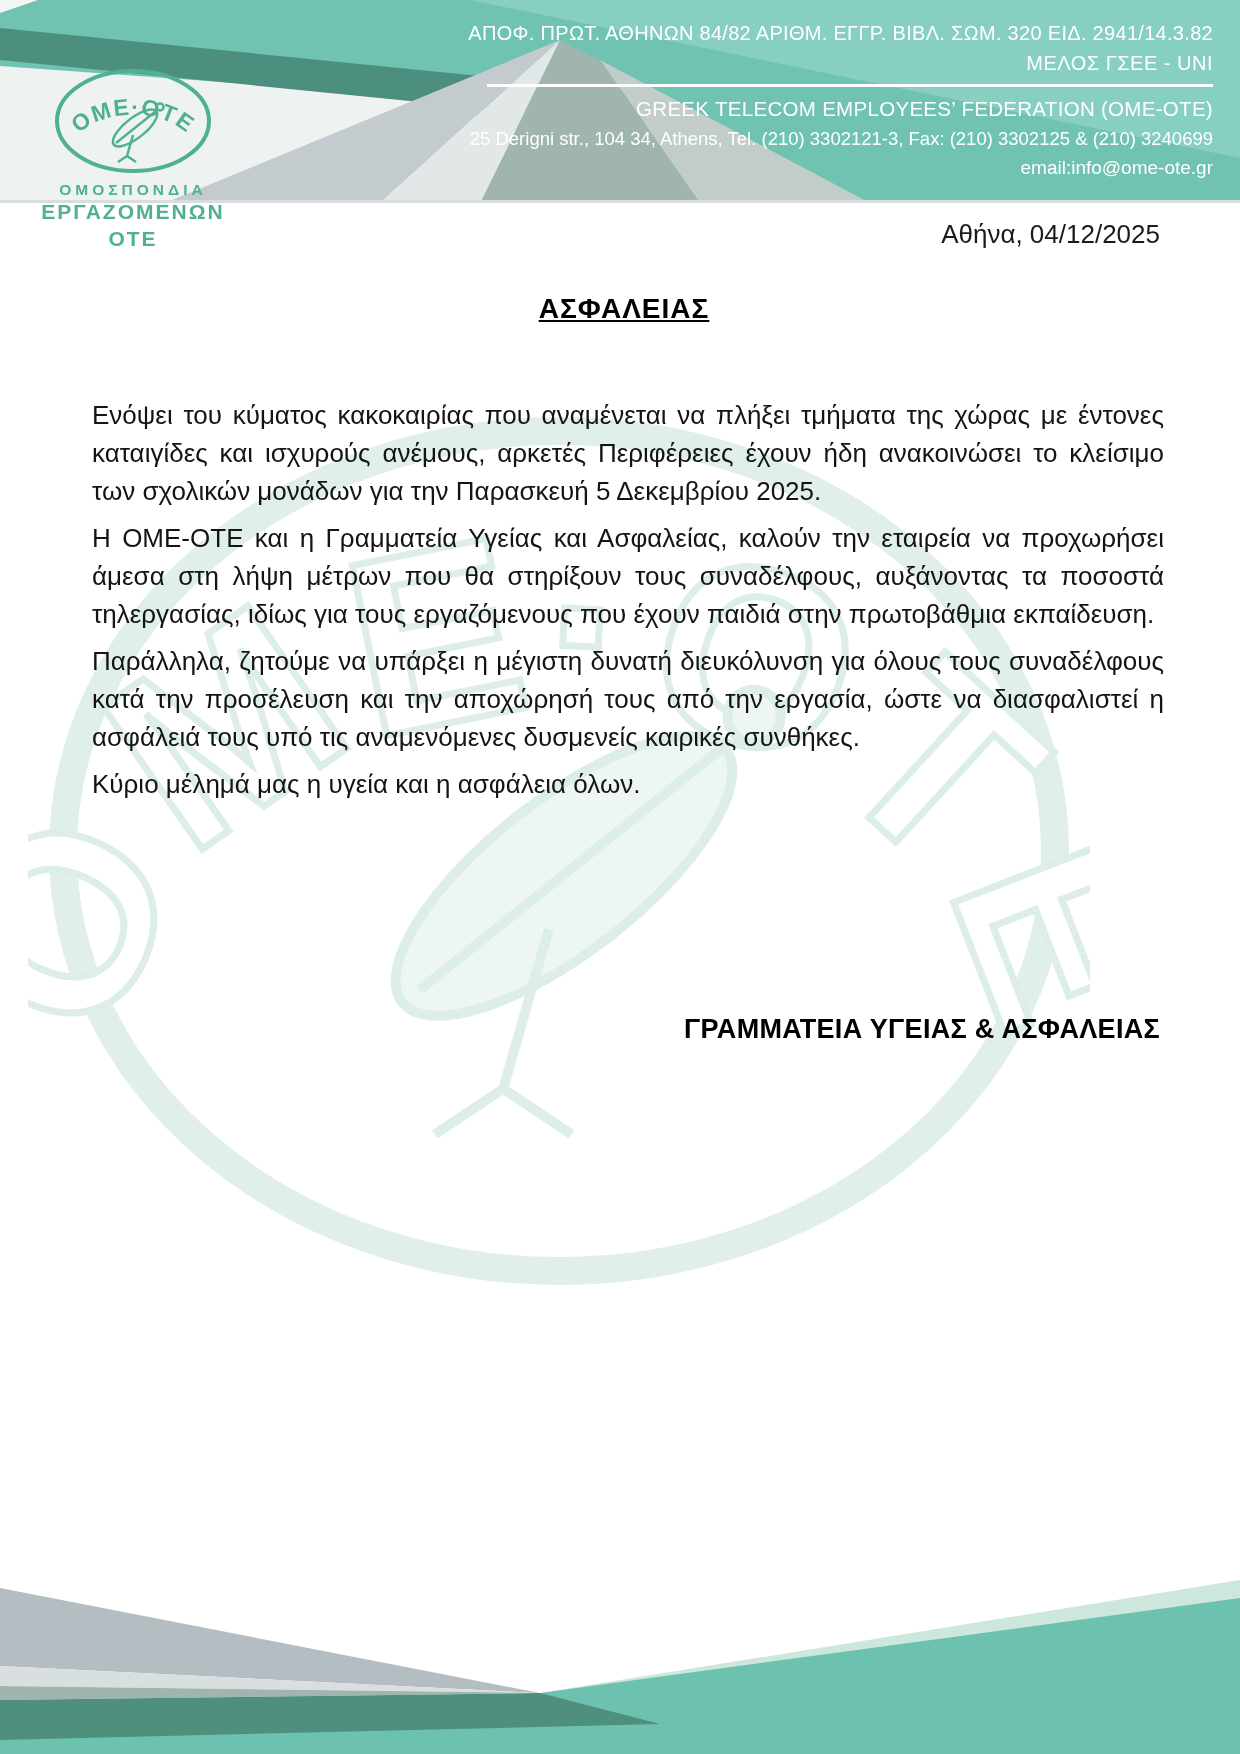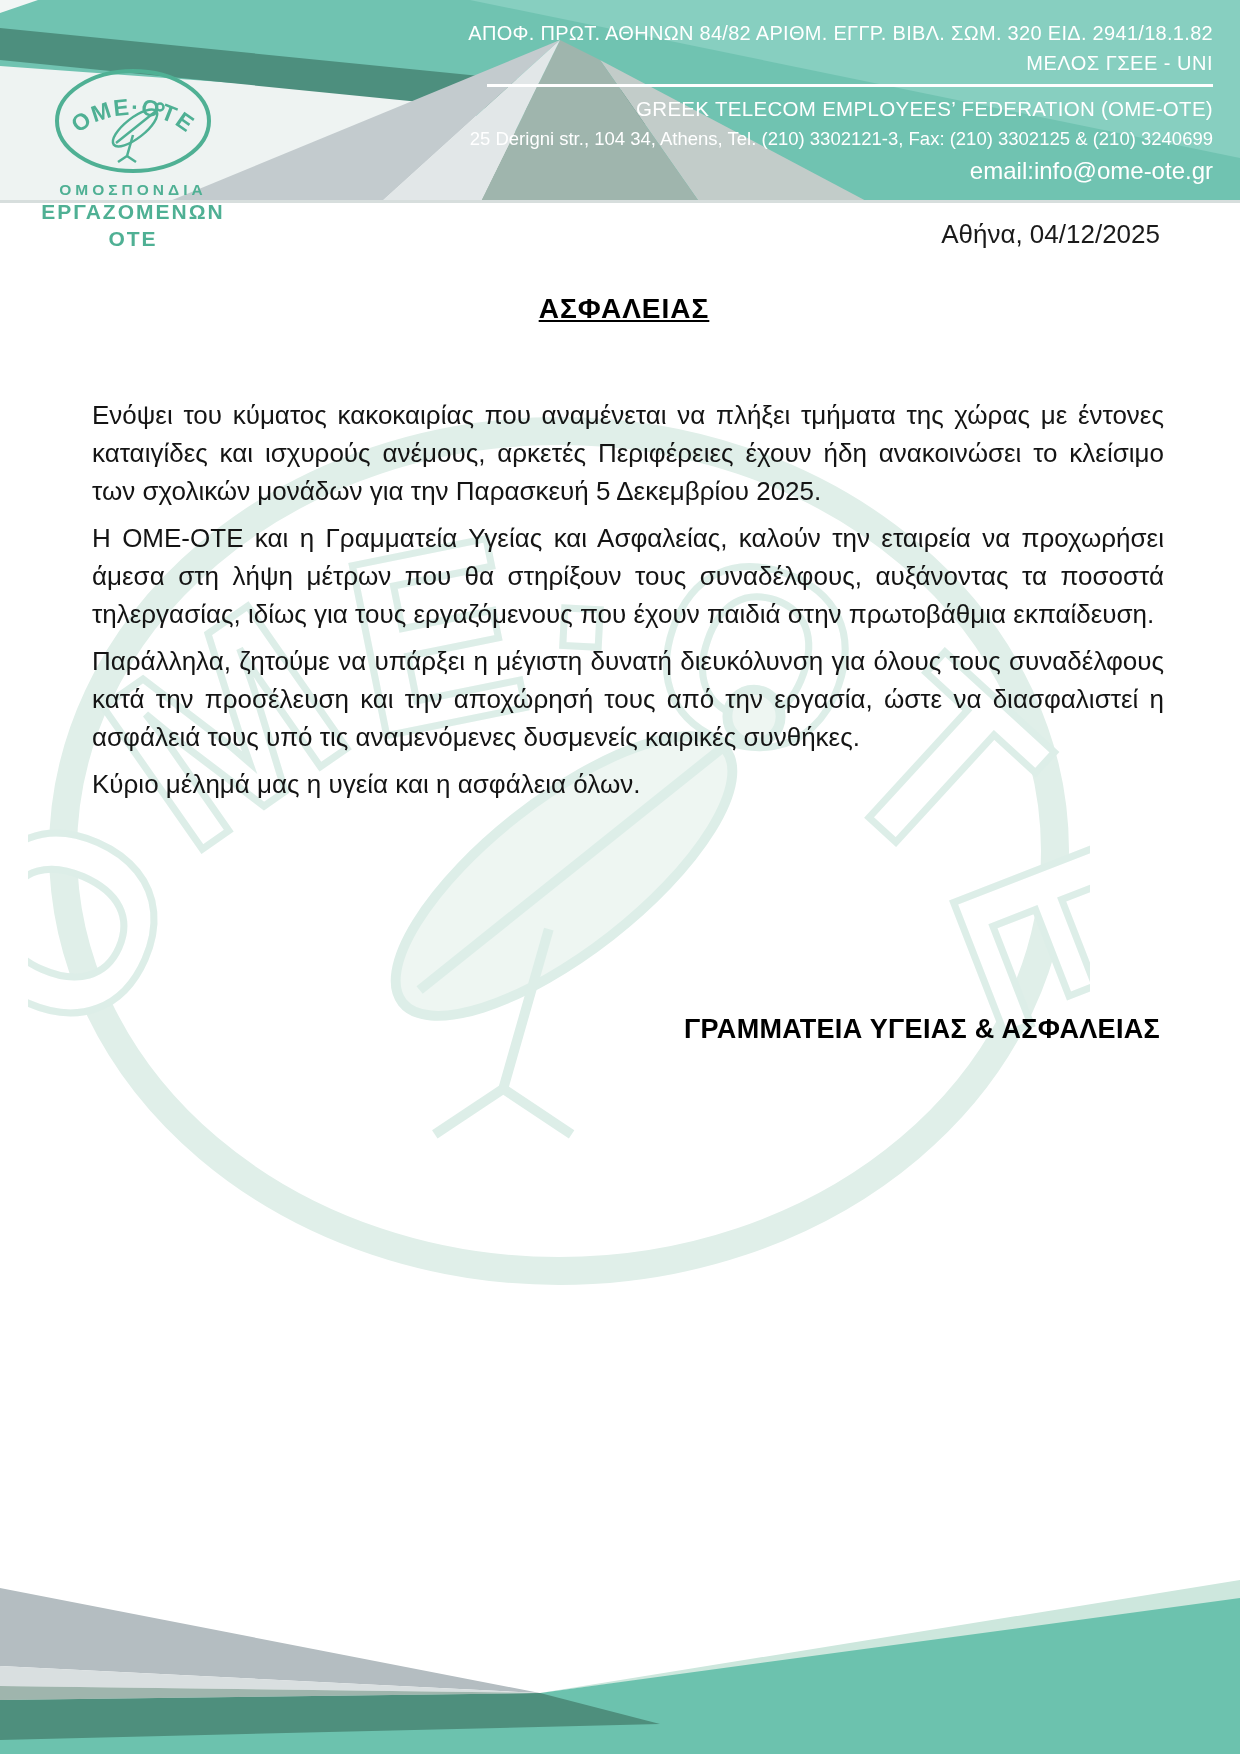--- a/index.html
+++ b/index.html
@@ -16,21 +16,21 @@
   .logo-line2{font-size:21px;font-weight:bold;letter-spacing:2px;color:#4fb094;}
   .header-text{
     position:absolute;top:22px;right:27px;width:900px;text-align:right;color:#ffffff;
   }
   .h-reg{font-size:20px;letter-spacing:0.3px;margin-bottom:7px;}
   .h-member{font-size:20px;letter-spacing:0.5px;margin-bottom:9px;}
   .h-addr-gr{font-size:17.5px;margin-bottom:9px;}
   .h-rule{width:726px;height:3px;background:#ffffff;margin:0 0 10px auto;}
   .h-fed{font-size:20.5px;letter-spacing:0.3px;margin-bottom:7px;}
   .h-addr-en{font-size:18.5px;margin-bottom:7px;}
-  .h-email{font-size:24px;}
+  .h-email{font-size:19px;}
   
   .watermark{position:absolute;top:416px;left:28px;width:1062px;height:900px;pointer-events:none;}
   
   .date-line{position:absolute;top:219px;right:80px;font-size:26px;color:#1a1a1a;}
   .doc-title{
     position:absolute;top:293px;left:88px;width:1072px;text-align:center;
     font-size:28px;font-weight:bold;text-decoration:underline;letter-spacing:1px;color:#000;
   }
   .doc-body{
     position:absolute;top:396px;left:92px;width:1072px;
@@ -77,21 +77,21 @@
         <line x1="-8" y1="28" x2="1" y2="34"></line>
       </g>
     </svg>
     <div class="logo-lines">
       <div class="logo-line1">ΟΜΟΣΠΟΝΔΙΑ</div>
       <div class="logo-line2">ΕΡΓΑΖΟΜΕΝΩΝ ΟΤΕ</div>
     </div>
   </div>
 
   <div class="header-text">
-    <div class="h-reg">ΑΠΟΦ. ΠΡΩΤ. ΑΘΗΝΩΝ 84/82 ΑΡΙΘΜ. ΕΓΓΡ. ΒΙΒΛ. ΣΩΜ. 320 ΕΙΔ. 2941/18.1.82</div>
+    <div class="h-reg">ΑΠΟΦ. ΠΡΩΤ. ΑΘΗΝΩΝ 84/82 ΑΡΙΘΜ. ΕΓΓΡ. ΒΙΒΛ. ΣΩΜ. 320 ΕΙΔ. 2941/14.3.82</div>
     <div class="h-member">ΜΕΛΟΣ ΓΣΕΕ - UNI</div>
     <div class="h-rule"></div>
     <div class="h-fed">GREEK TELECOM EMPLOYEES’ FEDERATION (OME-OTE)</div>
     <div class="h-addr-en">25 Derigni str., 104 34, Athens, Tel. (210) 3302121-3, Fax: (210) 3302125 &amp; (210) 3240699</div>
     <div class="h-email">email:info@ome-ote.gr</div>
   </div>
 </div>
 
 <div class="watermark">
   <svg width="1062" height="900" viewBox="0 0 1062 900">

